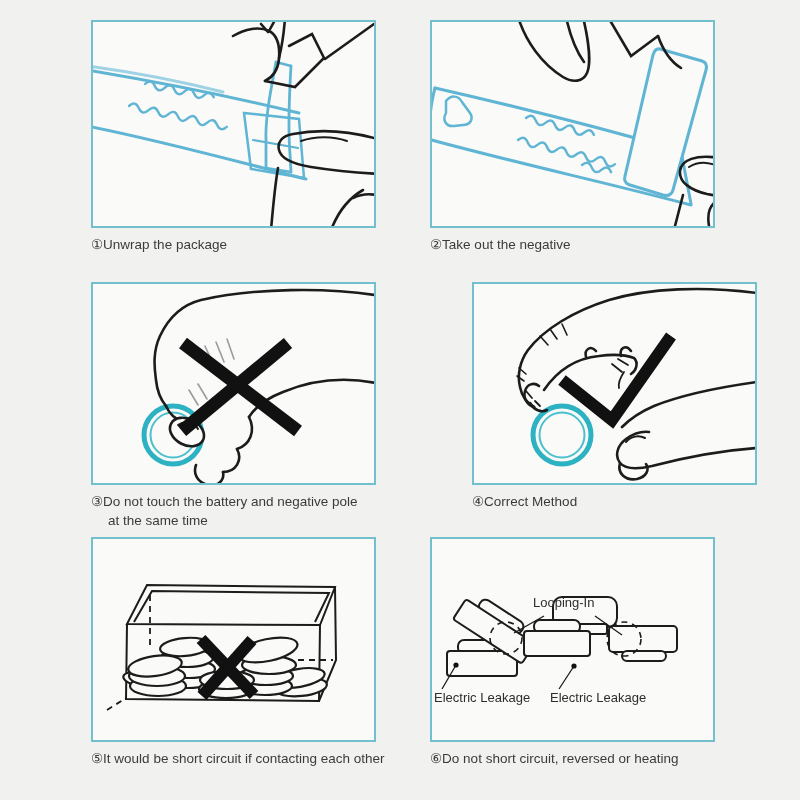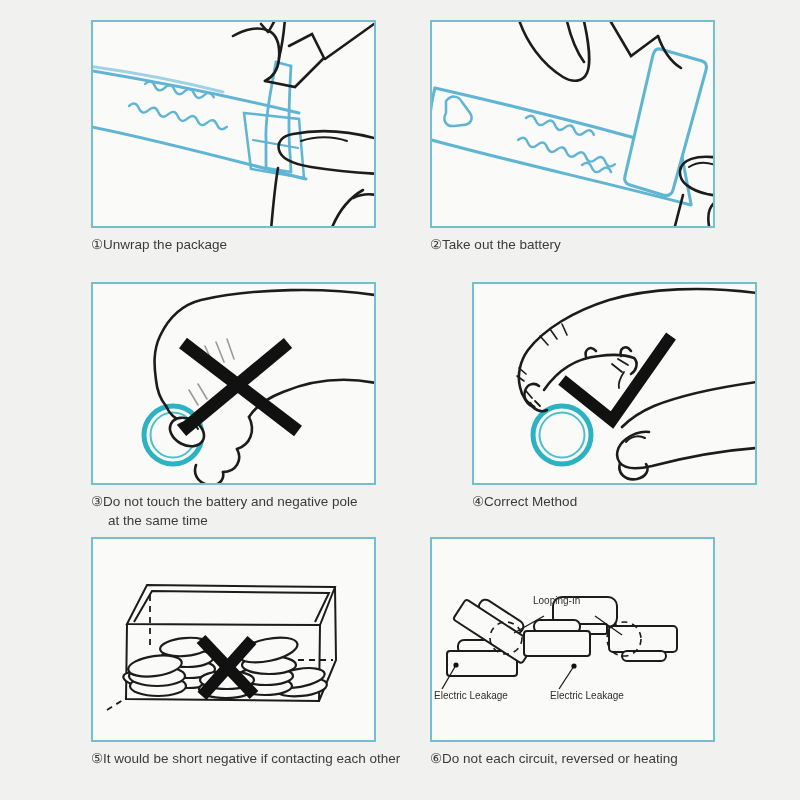--- a/index.html
+++ b/index.html
@@ -25,21 +25,21 @@
     font-size:13.5px;
     line-height:1.4;
     color:#3b3b3b;
     white-space:pre-line;
     padding-left:17px;
     text-indent:-17px;
     width:335px;
   }
   .inlabel{
     position:absolute;
-    font-size:10px;
+    font-size:13px;
     color:#2e2e2e;
     white-space:nowrap;
   }
   
   .g1{left:88px;top:20px;}  .g1 .panel{width:285px;height:208px;}
   .g2{left:427px;top:20px;} .g2 .panel{width:285px;height:208px;}
   .g3{left:88px;top:282px;} .g3 .panel{width:285px;height:203px;}
   .g4{left:427px;top:282px;margin-left:42px;}.g4 .panel{width:285px;height:203px;}
   .g5{left:88px;top:537px;} .g5 .panel{width:285px;height:205px;}
   .g6{left:427px;top:537px;}.g6 .panel{width:285px;height:205px;}
@@ -108,21 +108,21 @@
           <path d="M 134,-5 C 138,13 144,29 152,40"></path>
           <path d="M 176,-5 L 199,34 L 226,14"></path>
           <path d="M 226,14 C 231,28 239,40 249,46"></path>
           <path d="M 288,136 C 264,132 249,138 248,149 C 247,160 258,168 275,172 C 280,173 285,174 288,174"></path>
           <path d="M 257,145 C 265,140 275,140 283,143" stroke-width="2"></path>
           <path d="M 243,204 L 251,173"></path>
           <path d="M 277,204 C 275,192 278,183 285,179"></path>
         </g>
       </svg>
     </div>
-    <div class="caption">②Take out the battery</div>
+    <div class="caption">②Take out the negative</div>
   </div>
 
   <div class="panel-group g3">
     <div class="panel">
       <svg viewBox="0 0 281 199" preserveAspectRatio="none">
         <g>
           <circle cx="80" cy="151" r="29" fill="#fafaf8" stroke="#2cb2c2" stroke-width="5"></circle>
           <circle cx="80" cy="151" r="22.5" fill="none" stroke="#4cc0cd" stroke-width="2"></circle>
         </g>
         <g stroke="#1c1c1c" fill="none" stroke-width="2.6" stroke-linecap="round">
@@ -220,21 +220,21 @@
             <ellipse cx="175" cy="111" rx="30" ry="11" transform="rotate(-12 175 111)"></ellipse>
           <ellipse cx="133" cy="150" rx="27" ry="9"></ellipse>
             <ellipse cx="134" cy="141" rx="27" ry="9"></ellipse>
         </g>
         <g stroke="#111111" stroke-width="12" stroke-linecap="butt">
           <path d="M 108,100 L 161,156"></path>
           <path d="M 159,101 L 109,157"></path>
         </g>
       </svg>
     </div>
-    <div class="caption">⑤It would be short negative if contacting each other</div>
+    <div class="caption">⑤It would be short circuit if contacting each other</div>
   </div>
 
   <div class="panel-group g6">
     <div class="panel">
       <svg viewBox="0 0 281 201" preserveAspectRatio="none">
         <g stroke="#1c1c1c" fill="#fafaf8" stroke-width="2">
           <rect x="26" y="101" width="48" height="14" rx="6"></rect>
           <rect x="15" y="112" width="70" height="25" rx="3"></rect>
           <g transform="translate(34,60) rotate(33)">
             <rect x="14" y="-11" width="50" height="13" rx="6"></rect>
@@ -257,16 +257,16 @@
           <path d="M 24,126 L 10,150"></path>
           <path d="M 142,127 L 127,150"></path>
           <circle cx="24" cy="126" r="2.6" fill="#111111" stroke="none"></circle>
           <circle cx="142" cy="127" r="2.6" fill="#111111" stroke="none"></circle>
         </g>
       </svg>
       <div class="inlabel" style="left:101px;top:56px;">Looping-In</div>
       <div class="inlabel" style="left:2px;top:151px;">Electric Leakage</div>
       <div class="inlabel" style="left:118px;top:151px;">Electric Leakage</div>
     </div>
-    <div class="caption">⑥Do not each circuit, reversed or heating</div>
+    <div class="caption">⑥Do not short circuit, reversed or heating</div>
   </div>
 
 </div>
 
 </body></html>

